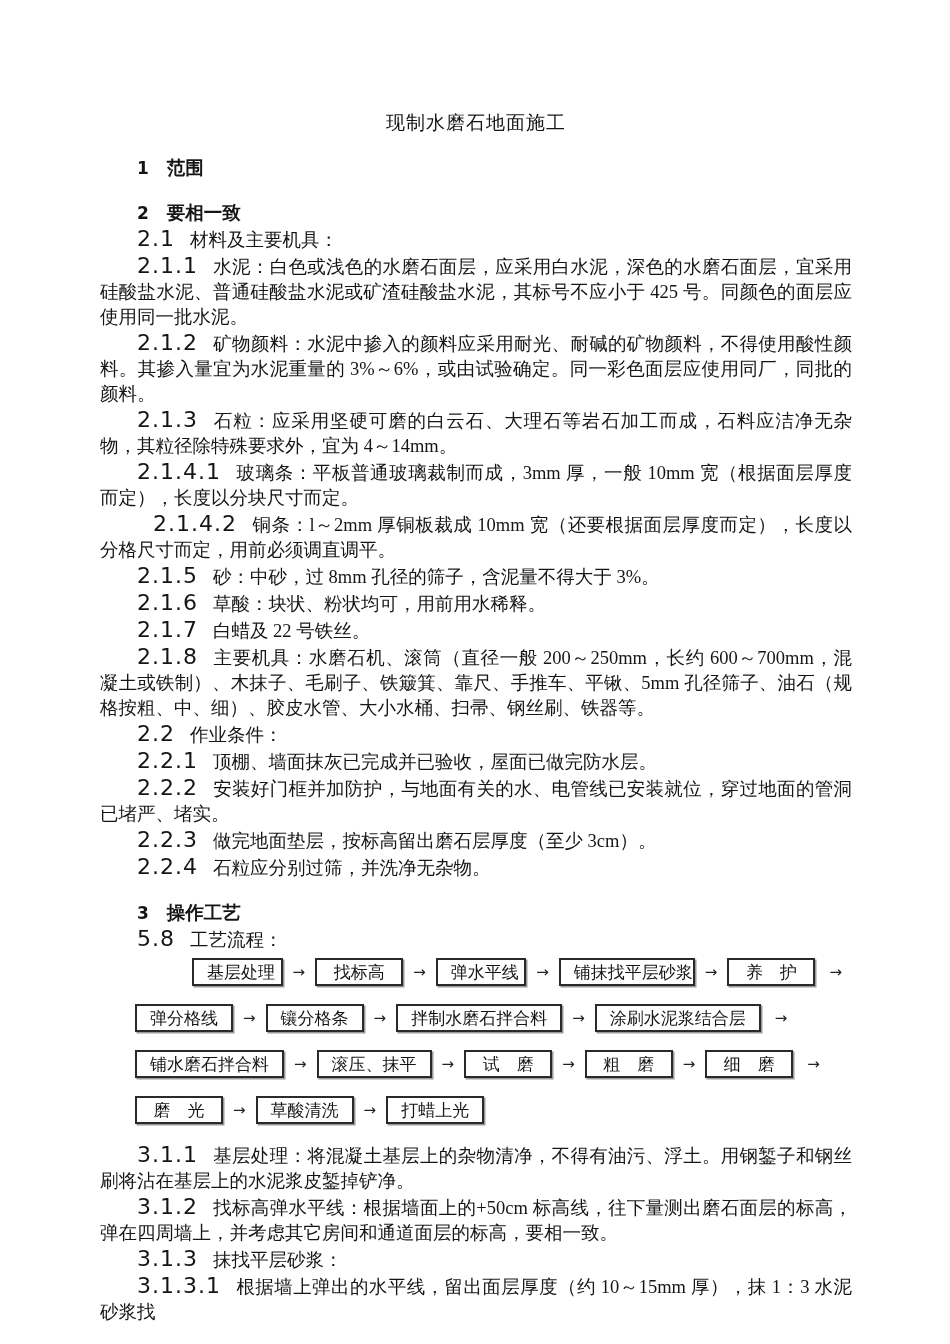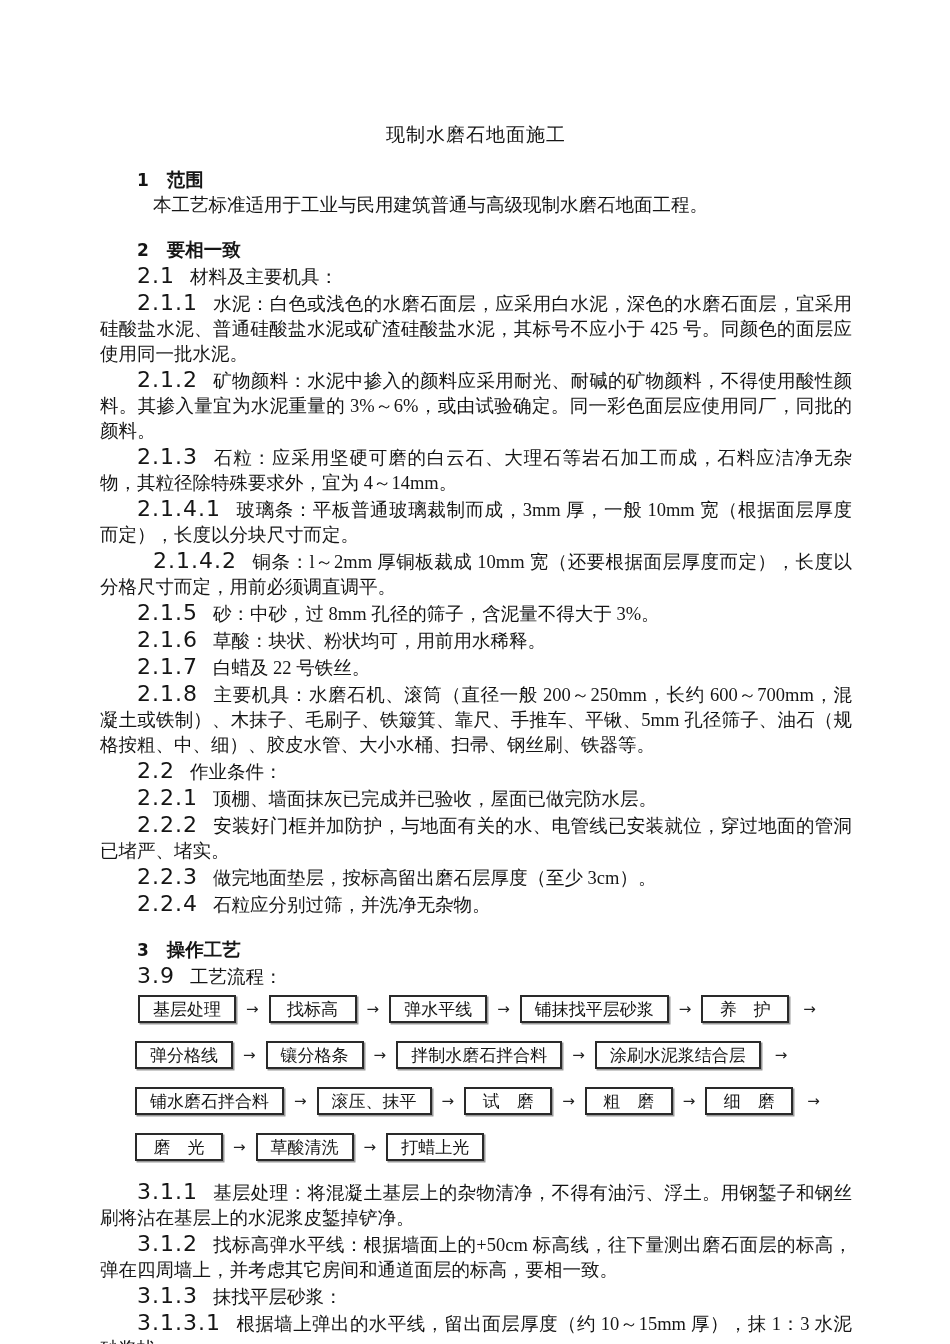--- a/index.html
+++ b/index.html
@@ -12,21 +12,21 @@
   }
   .page {
     box-sizing: border-box;
     width: 950px; height: 1344px;
     padding: 110px 98px 0 100px;
   }
   .doc-title {
     text-align: center;
     font-size: 19px;
     line-height: 26px;
-    margin: 12px 0 9px 0;
+    margin: 0 0 9px 0;
     letter-spacing: 1px;
   }
   p.para {
     margin: 0;
     font-size: 18.5px;
     line-height: 25px;
     text-align: justify;
   }
   p.h { font-weight: bold; margin-top: 20px; }
   .ind-2 { text-indent: 37px; }
@@ -39,21 +39,21 @@
   }
   p.h .num { font-size: 17px; margin-right: 17px; }
   
   .flow { margin: 5px 0 0 0; }
   .flow-row {
     display: flex;
     align-items: center;
     margin: 0 0 18px 35px;
     height: 28px;
   }
-  .flow-row.first { margin-left: 38px; }
+  .flow-row.first { margin-left: 92px; }
   .fbox {
     box-sizing: border-box;
     border: 2px solid #2a2a2a;
     box-shadow: 1.5px 1.5px 0 #9a9a9a;
     background: #ffffff;
     padding: 1px 13px 2px 13px;
     min-width: 88px;
     height: 28px;
     text-align: center;
     font-size: 17px;
@@ -70,21 +70,20 @@
 </style>
 </head>
 <body>
 
 <div class="page">
 
   <div class="doc-title">现制水磨石地面施工</div>
 
   <p class="para h ind-2"><span class="num">1</span><span>范围</span></p>
 
-  <p class="para ind-3"><span>本工艺标准适用于工业与民用建筑普通与高级现制水磨石地面工程。</span></p>
 
   <p class="para h ind-2"><span class="num">2</span><span>要相一致</span></p>
 
   <p class="para ind-2"><span class="num">2.1</span><span>材料及主要机具：</span></p>
 
   <p class="para ind-2"><span class="num">2.1.1</span><span>水泥：白色或浅色的水磨石面层，应采用白水泥，深色的水磨石面层，宜采用硅酸盐水泥、普通硅酸盐水泥或矿渣硅酸盐水泥，其标号不应小于 425 号。同颜色的面层应使用同一批水泥。</span></p>
 
   <p class="para ind-2"><span class="num">2.1.2</span><span>矿物颜料：水泥中掺入的颜料应采用耐光、耐碱的矿物颜料，不得使用酸性颜料。其掺入量宜为水泥重量的 3%～6%，或由试验确定。同一彩色面层应使用同厂，同批的颜料。</span></p>
 
   <p class="para ind-2"><span class="num">2.1.3</span><span>石粒：应采用坚硬可磨的白云石、大理石等岩石加工而成，石料应洁净无杂物，其粒径除特殊要求外，宜为 4～14mm。</span></p>
@@ -107,21 +106,21 @@
   <p class="para ind-2"><span class="num">2.2.1</span><span>顶棚、墙面抹灰已完成并已验收，屋面已做完防水层。</span></p>
 
   <p class="para ind-2"><span class="num">2.2.2</span><span>安装好门框并加防护，与地面有关的水、电管线已安装就位，穿过地面的管洞已堵严、堵实。</span></p>
 
   <p class="para ind-2"><span class="num">2.2.3</span><span>做完地面垫层，按标高留出磨石层厚度（至少 3cm）。</span></p>
 
   <p class="para ind-2"><span class="num">2.2.4</span><span>石粒应分别过筛，并洗净无杂物。</span></p>
 
   <p class="para h ind-2"><span class="num">3</span><span>操作工艺</span></p>
 
-  <p class="para ind-2"><span class="num">3.9</span><span>工艺流程：</span></p>
+  <p class="para ind-2"><span class="num">5.8</span><span>工艺流程：</span></p>
 
   <div class="flow">
 
     <div class="flow-row first">
       <span class="fbox">基层处理</span>
       <span class="farrow">→</span>
       <span class="fbox">找标高</span>
       <span class="farrow">→</span>
       <span class="fbox">弹水平线</span>
       <span class="farrow">→</span>

